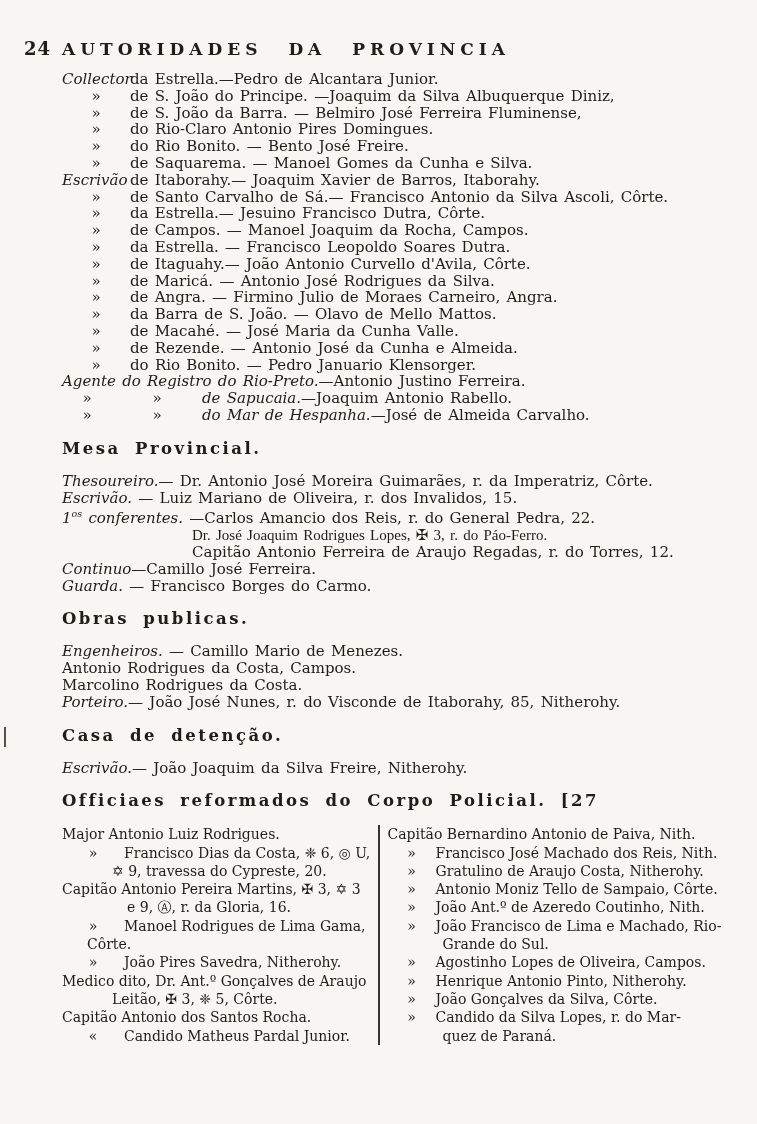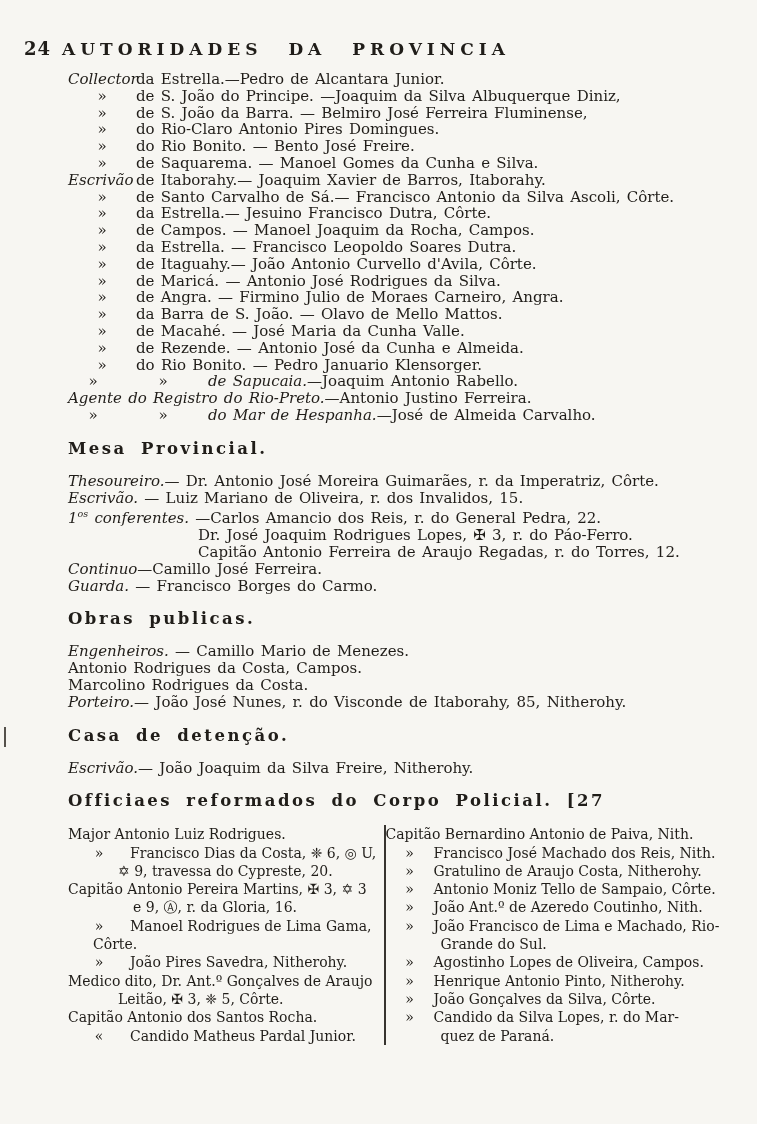--- a/index.html
+++ b/index.html
@@ -11,38 +11,38 @@
   .page{position:absolute;inset:0;}
   .page-number{
     position:absolute;left:24px;top:38px;
     font-size:18px;font-weight:bold;letter-spacing:1px;
   }
   .running-title{
     position:absolute;left:62px;top:39px;width:668px;
     text-align:left;font-weight:bold;font-size:17px;
     letter-spacing:5px;word-spacing:15px;white-space:nowrap;
   }
-  .content{position:absolute;left:68px;top:71px;width:668px;}
+  .content{position:absolute;left:62px;top:71px;width:668px;}
   .line{
     font-size:15px;line-height:16.8px;white-space:nowrap;word-spacing:1.5px;
   }
   .cline{
     font-size:14px;line-height:18.3px;white-space:nowrap;
   }
   .it{font-style:italic;}
   .tab{display:inline-block;text-align:center;}
   sup{font-size:9.5px;font-style:italic;}
   .sec-heading{
     font-weight:bold;font-size:16.5px;
     letter-spacing:2.5px;word-spacing:6px;margin:15px 0;white-space:nowrap;
   }
   .cols{display:flex;margin-top:15px;align-items:stretch;}
   .colL{width:316px;overflow:hidden;flex:none;}
   .vrule{width:1.5px;background:#37342f;flex:none;}
-  .colR{flex:1;overflow:hidden;}
+  .colR{flex:1;padding-left:8px;overflow:hidden;}
   .scan-tick{
     position:absolute;left:4px;top:727px;width:2px;height:20px;background:#55514b;
   }
 </style>
 </head>
 <body>
 
 <div class="page">
   <div class="page-number">24</div>
   <div class="running-title">AUTORIDADES DA PROVINCIA</div>
@@ -60,30 +60,30 @@
         <div class="line"><span class="tab" style="width: 68px;">»</span><span>da Estrella.— Jesuino Francisco Dutra, Côrte.</span></div>
         <div class="line"><span class="tab" style="width: 68px;">»</span><span>de Campos. — Manoel Joaquim da Rocha, Campos.</span></div>
         <div class="line"><span class="tab" style="width: 68px;">»</span><span>da Estrella. — Francisco Leopoldo Soares Dutra.</span></div>
         <div class="line"><span class="tab" style="width: 68px;">»</span><span>de Itaguahy.— João Antonio Curvello d'Avila, Côrte.</span></div>
         <div class="line"><span class="tab" style="width: 68px;">»</span><span>de Maricá. — Antonio José Rodrigues da Silva.</span></div>
         <div class="line"><span class="tab" style="width: 68px;">»</span><span>de Angra. — Firmino Julio de Moraes Carneiro, Angra.</span></div>
         <div class="line"><span class="tab" style="width: 68px;">»</span><span>da Barra de S. João. — Olavo de Mello Mattos.</span></div>
         <div class="line"><span class="tab" style="width: 68px;">»</span><span>de Macahé. — José Maria da Cunha Valle.</span></div>
         <div class="line"><span class="tab" style="width: 68px;">»</span><span>de Rezende. — Antonio José da Cunha e Almeida.</span></div>
         <div class="line"><span class="tab" style="width: 68px;">»</span><span>do Rio Bonito. — Pedro Januario Klensorger.</span></div>
+        <div class="line"><span class="it">Agente do Registro do Rio-Preto.</span><span>—Antonio Justino Ferreira.</span></div>
         <div class="line"><span class="tab" style="width: 50px;">»</span><span class="tab" style="width: 90px;">»</span><span class="it">de Sapucaia.</span><span>—Joaquim Antonio Rabello.</span></div>
-        <div class="line"><span class="it">Agente do Registro do Rio-Preto.</span><span>—Antonio Justino Ferreira.</span></div>
         <div class="line"><span class="tab" style="width: 50px;">»</span><span class="tab" style="width: 90px;">»</span><span class="it">do Mar de Hespanha.</span><span>—José de Almeida Carvalho.</span></div>
       </div>
       <div class="sec-heading">Mesa Provincial.</div>
       <div>
         <div class="line"><span class="it">Thesoureiro.</span><span>— Dr. Antonio José Moreira Guimarães, r. da Imperatriz, Côrte.</span></div>
         <div class="line"><span class="it">Escrivão.</span><span> — Luiz Mariano de Oliveira, r.  dos Invalidos, 15.</span></div>
         <div class="line"><span class="it">1</span><sup class="it">os</sup><span class="it"> conferentes.</span><span> —Carlos Amancio dos Reis, r. do General Pedra, 22.</span></div>
-        <div class="line" style="padding-left: 130px;"><span>Dr. José Joaquim Rodrigues Lopes, ✠ 3, r. do Páo-Ferro.</span></div>
+        <div class="line" style="padding-left: 130px; font-family: Liberation Serif, serif;"><span>Dr. José Joaquim Rodrigues Lopes, ✠ 3, r. do Páo-Ferro.</span></div>
         <div class="line" style="padding-left: 130px;"><span>Capitão Antonio Ferreira de Araujo Regadas, r. do Torres, 12.</span></div>
         <div class="line"><span class="it">Continuo</span><span>—Camillo José Ferreira.</span></div>
         <div class="line"><span class="it">Guarda.</span><span> — Francisco Borges do Carmo.</span></div>
       </div>
       <div class="sec-heading">Obras publicas.</div>
       <div>
         <div class="line"><span class="it">Engenheiros.</span><span> — Camillo Mario de Menezes.</span></div>
         <div class="line"><span>Antonio Rodrigues da Costa, Campos.</span></div>
         <div class="line"><span>Marcolino Rodrigues da Costa.</span></div>
         <div class="line"><span class="it">Porteiro.</span><span>— João José Nunes, r. do Visconde de Itaborahy, 85, Nitherohy.</span></div>

